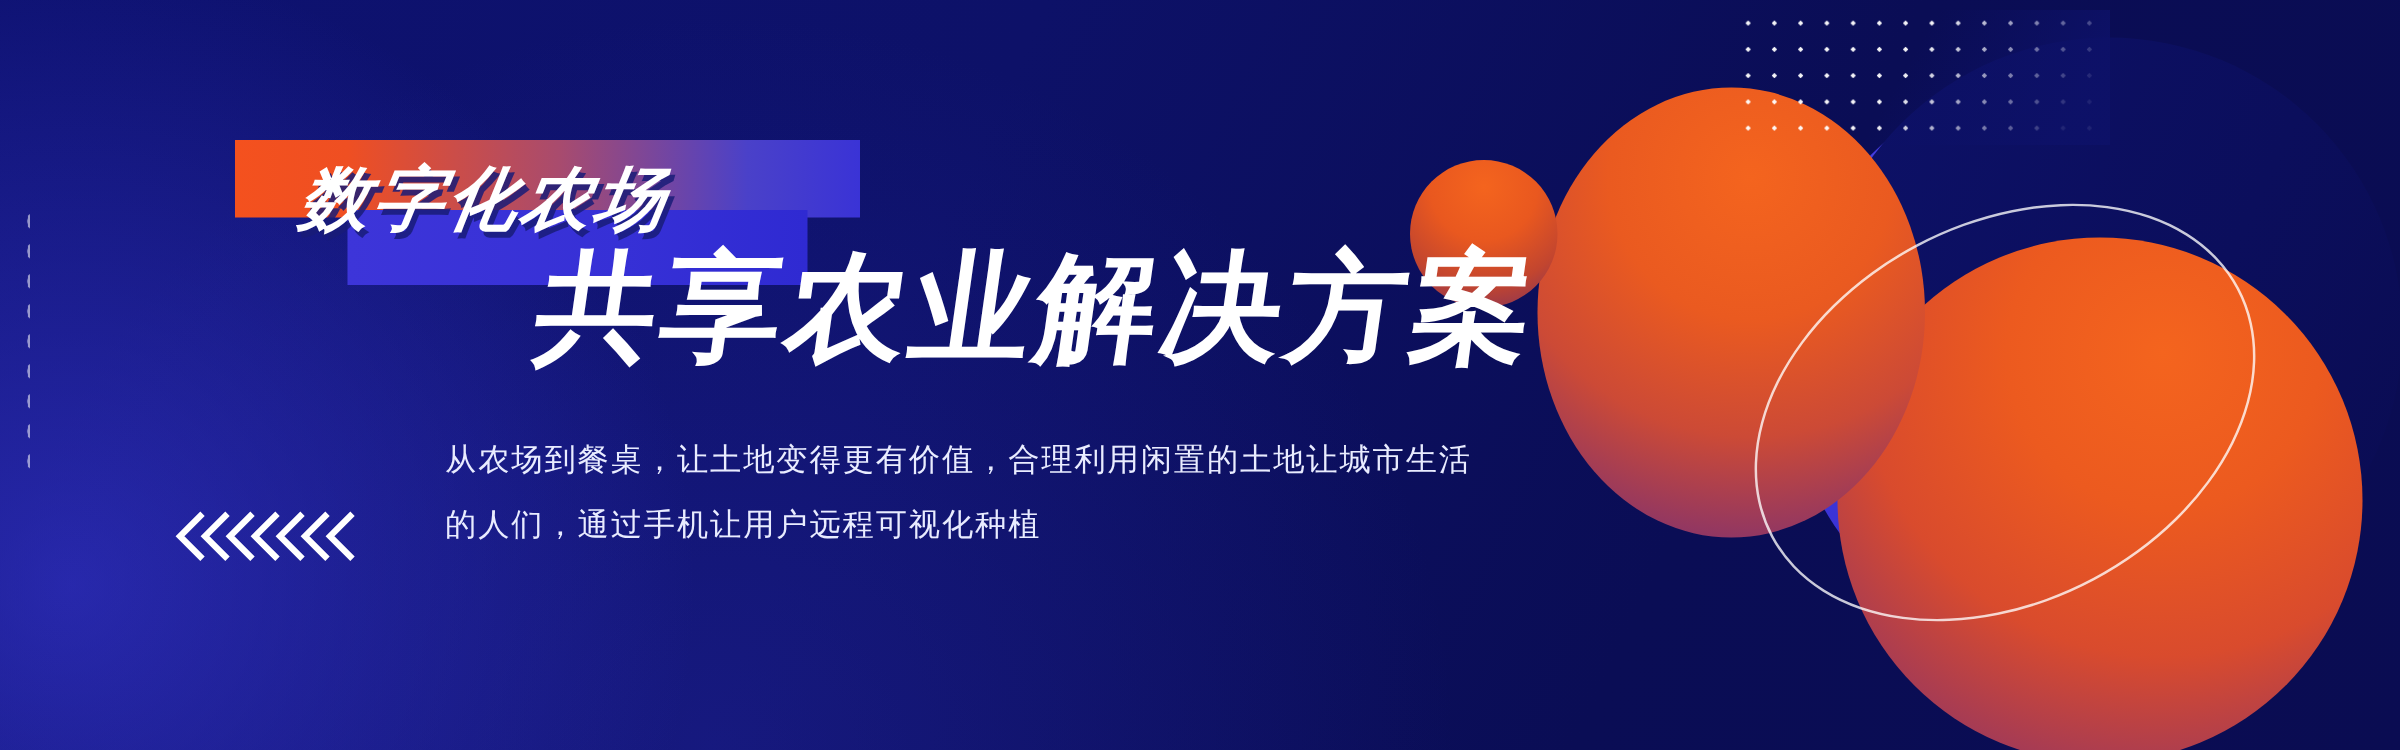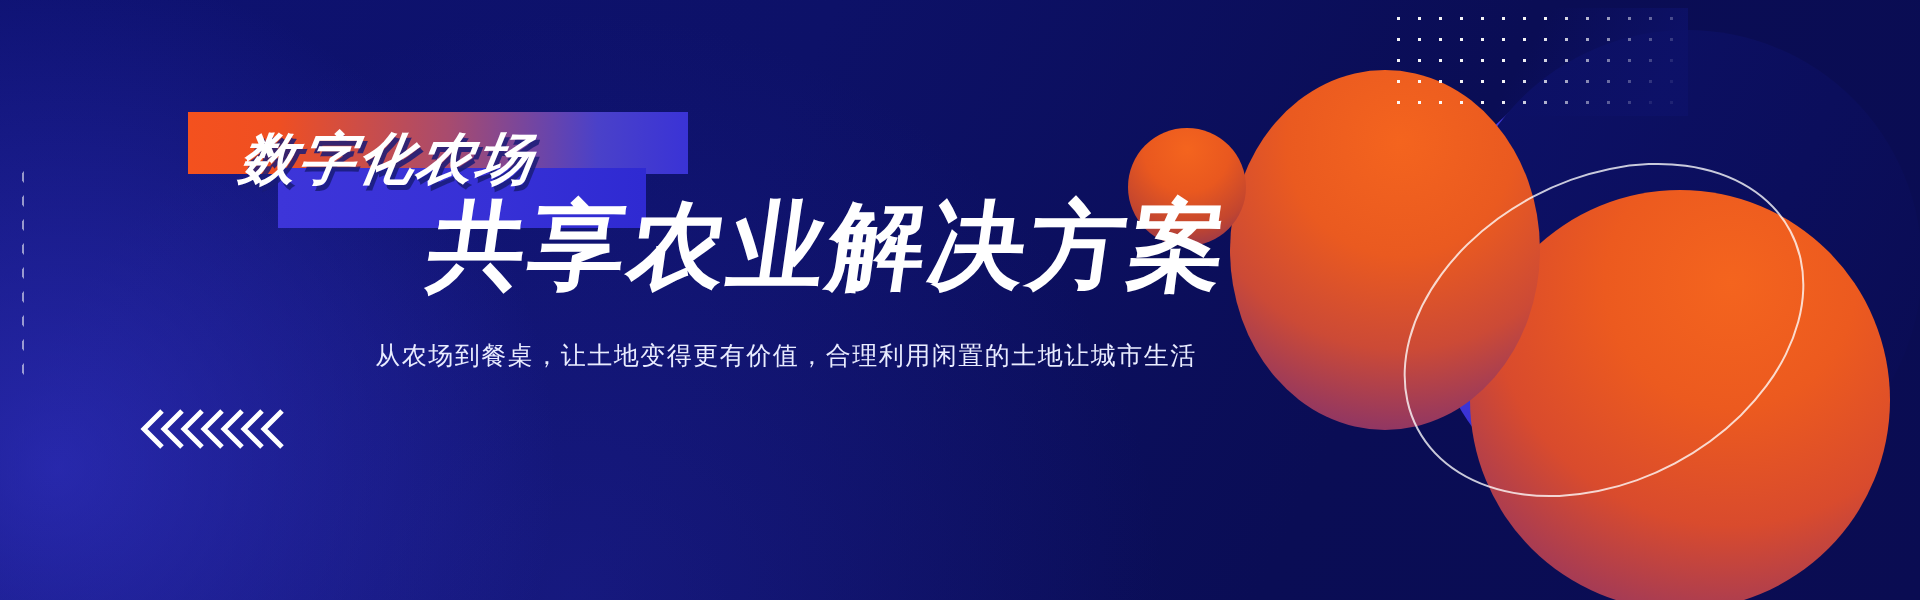--- a/index.html
+++ b/index.html
@@ -99,24 +99,24 @@
 
   .headline{
     position:absolute;left:430px;top:198px;
     font-size:96px;line-height:1;font-weight:700;color:#ffffff;
     letter-spacing:4px;white-space:nowrap;
     font-family:"DejaVu Sans","Liberation Sans",sans-serif;
     transform:skewX(-8deg);
   }
 
   .subtitle{
-    position:absolute;left:356px;top:330px;width:860px;
+    position:absolute;left:356px;top:342px;width:860px;
     font-size:25px;line-height:52px;color:#e9ecff;
-    letter-spacing:1.5px;text-align:center;font-weight:400;
-    font-family:Liberation Serif, serif;
+    letter-spacing:1.5px;font-weight:400;
+    font-family:Liberation Sans, sans-serif;
   }
   .subtitle div{white-space:nowrap;}
 </style>
 </head>
 <body>
 
 <div class="banner">
 
   <div class="blue-ring"></div>
   <div class="ring-mask"></div>
@@ -148,16 +148,17 @@
     <div class="badge-wrap">
       <div class="badge-orange"></div>
       <div class="badge-blue"></div>
       <div class="badge-text">数字化农场</div>
     </div>
 
     <div class="headline">共享农业解决方案</div>
 
     <div class="subtitle">
       <div>从农场到餐桌，让土地变得更有价值，合理利用闲置的土地让城市生活</div>
+      <div>的人们，通过手机让用户远程可视化种植</div>
     </div>
 
   </div>
 </div>
 
 </body></html>

